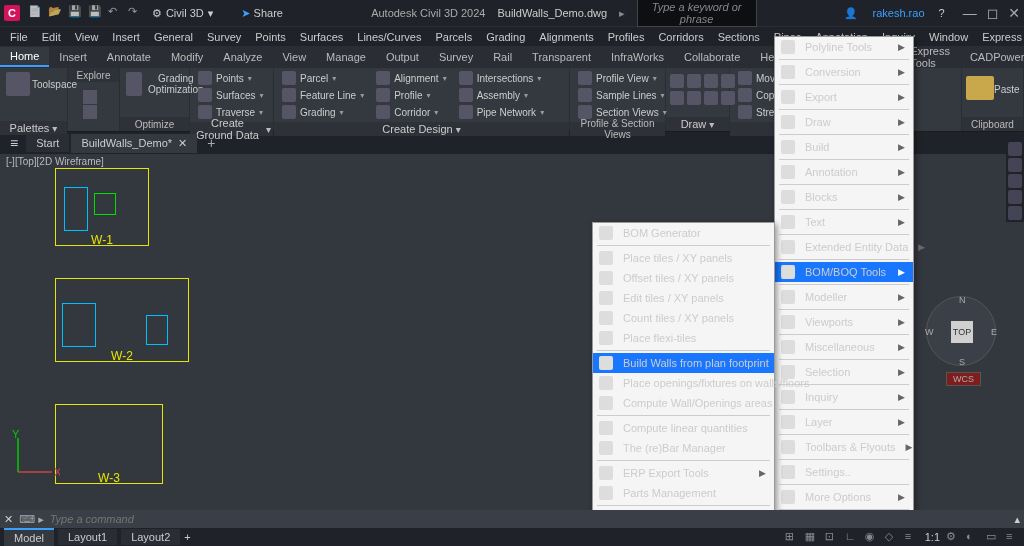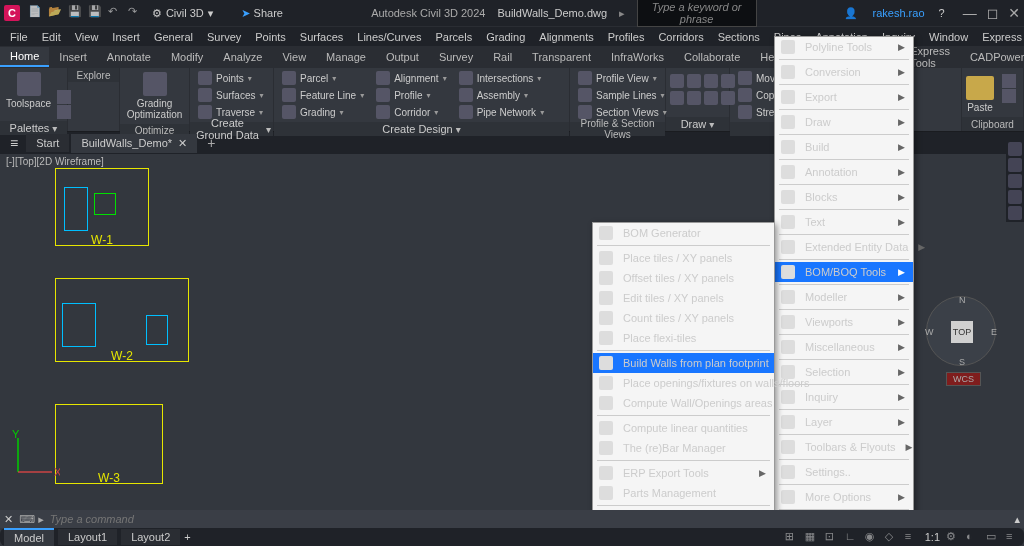--- a/index.html
+++ b/index.html
@@ -21,29 +21,29 @@
 .menubar .mi { padding:2px 6px; color:#ccc; cursor:default; }
 
 .tabbar { height:22px; background:#2a2d33; display:flex; align-items:center; }
 .tabbar .tab { padding:3px 10px; color:#bbb; cursor:default; }
 .tabbar .tab.active { background:#34383f; color:#fff; border-bottom:2px solid #3aa0ff; }
 
 .ribbon { height:64px; background:#34383f; display:flex; border-bottom:1px solid #1a1c20; }
 .panel { border-right:1px solid #2a2d33; display:flex; flex-direction:column; }
 .panel .body { flex:1; display:flex; padding:2px 4px; gap:4px; align-items:flex-start; }
 .panel .label { text-align:center; color:#bbb; padding:1px 2px; background:#2e3238; font-size:10px; display:flex; align-items:center; justify-content:center; gap:3px; height:14px; }
-.bigbtn { display:flex; flex-direction:column; align-items:center; gap:2px; padding:2px; }
+.bigbtn { display:flex; flex-direction:row; align-items:center; gap:2px; padding:2px; }
 .bigbtn .ic { width:24px; height:24px; background:#556; border-radius:2px; }
 .bigbtn .lbl { font-size:10px; color:#ccc; text-align:center; line-height:1.1; }
 .col { display:flex; flex-direction:column; gap:1px; }
 .smbtn { display:flex; align-items:center; gap:4px; padding:1px 4px; white-space:nowrap; }
 .smbtn .ic { width:14px; height:14px; background:#556; border-radius:2px; }
 .smbtn .lbl { font-size:10px; }
 .smbtn .ar { font-size:8px; color:#999; }
-.cb-paste { display:flex; flex-direction:column; align-items:center; padding-top:6px;text-align:center; }
+.cb-paste { display:flex; flex-direction:row; align-items:center; padding-top:6px;text-align:center; }
 .cb-paste .ic { width:28px; height:24px; background:#c8a84a; border-radius:2px; }
 .cb-paste .lbl { font-size:10px; margin-top:2px; }
 .tinyicons { display:grid; grid-template-columns:repeat(4,14px); gap:3px; padding-top:4px; }
 .tinyicons .ic { width:14px; height:14px; background:#556; border-radius:2px; }
 
 .doctabs { height:22px; background:#1f2228; display:flex; align-items:center; padding:0 4px; gap:2px; }
 .doctabs .ham { color:#ccc; padding:0 6px; font-size:14px; }
 .doctabs .dtab { padding:3px 10px; background:#2a2d33; color:#ccc; display:flex; gap:6px; align-items:flex-start; }
 .doctabs .dtab.active { background:#34383f; color:#fff; }
 .doctabs .plus { padding:0 8px; color:#aaa; font-size:14px; }
@@ -61,21 +61,21 @@
 .context .row .txt { flex:1; white-space:nowrap; }
 .context .row.sel { background:#1976ff; color:#fff; }
 .context .row .arw { font-size:9px; color:#666; }
 .context .row.sel .arw { color:#fff; }
 .context .sep { height:1px; background:#ccc; margin:2px 4px; }
 
 .cmdline { position:absolute; left:0; right:0; bottom:18px; height:18px; background:#3a3e46; display:flex; align-items:center; padding:0 4px; gap:6px; }
 .cmdline .chev { color:#aaa; }
 .cmdline input { flex:1; background:transparent; border:none; color:#888; font-style:italic; outline:none; }
 
-.status { position:absolute; left:0; right:0; bottom:0; height:18px; background:#1f2228; display:flex; align-items:center; padding:0 4px; gap:4px;border-radius:6px; }
+.status { position:absolute; left:0; right:0; bottom:0; height:18px; background:#1f2228; display:flex; align-items:center; padding:0 4px; gap:4px; }
 .status .stab { padding:2px 10px; background:#2a2d33; }
 .status .stab.active { background:#34383f; border-top:2px solid #3aa0ff; }
 .status .right { margin-left:auto; display:flex; gap:6px; align-items:center; }
 .status .sic { width:14px; height:14px; opacity:.6; display:inline-block; }
 
 .sidetools { position:absolute; right:0; top:140px; width:18px; display:flex; flex-direction:column; gap:2px; background:#1f2228; padding:2px; }
 .sidetools .t { width:14px; height:14px; background:#445; border-radius:2px; }
 
 .viewcube { position:absolute; right:28px; top:142px; width:70px; height:70px; }
 .viewcube .ring { width:70px; height:70px; border-radius:50%; border:1px solid #555; position:relative; background:rgba(80,85,95,.3); }

